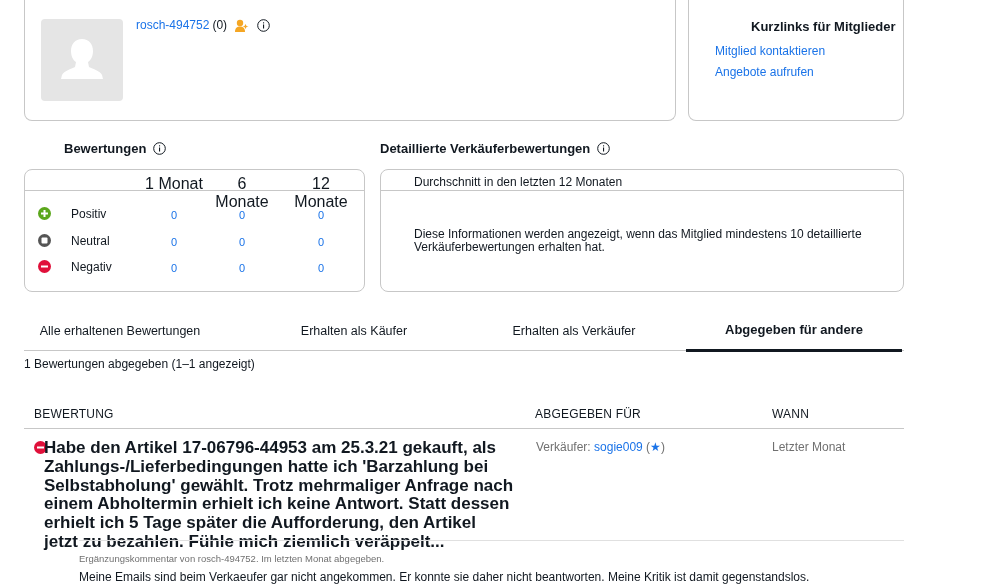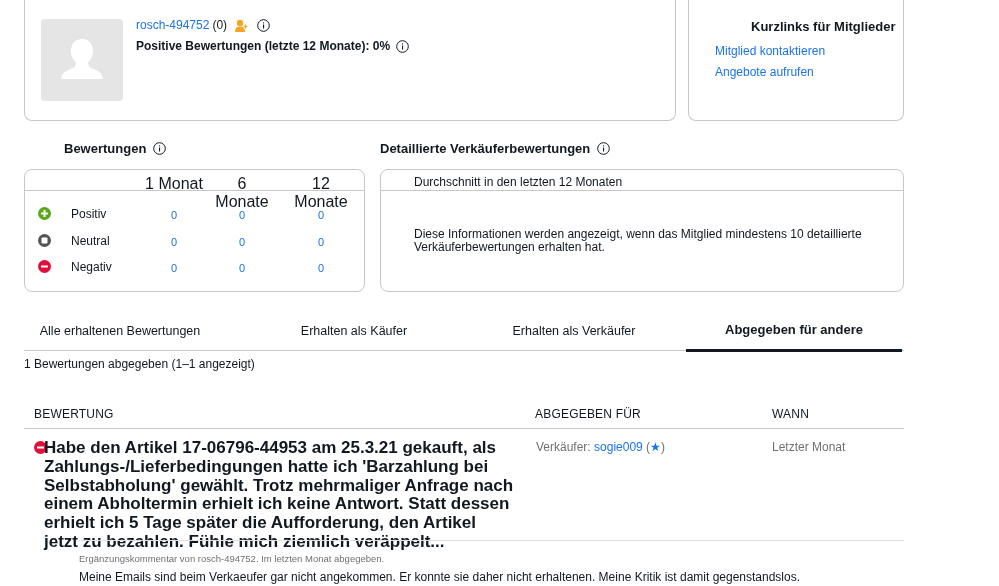--- a/index.html
+++ b/index.html
@@ -100,30 +100,20 @@
         </svg>
       </span>
       <span class="info-icon">
         <svg width="13" height="13" viewBox="0 0 13 13">
             <circle cx="6.5" cy="6.5" r="5.8" fill="none" stroke="#111820" stroke-width="1"></circle>
             <rect x="6" y="5.5" width="1.1" height="4" fill="#111820"></rect>
             <rect x="6" y="3.3" width="1.1" height="1.1" fill="#111820"></rect>
           </svg>
       </span>
     </div>
-    <div class="profile-line2">
-      <span>Positive Bewertungen (letzte 12 Monate): 0%</span>
-      <span class="info-icon">
-        <svg width="13" height="13" viewBox="0 0 13 13">
-            <circle cx="6.5" cy="6.5" r="5.8" fill="none" stroke="#111820" stroke-width="1"></circle>
-            <rect x="6" y="5.5" width="1.1" height="4" fill="#111820"></rect>
-            <rect x="6" y="3.3" width="1.1" height="1.1" fill="#111820"></rect>
-          </svg>
-      </span>
-    </div>
   </div>
 </div>
 
 <div class="card links-card">
   <div class="links-title">Kurzlinks für Mitglieder</div>
   <div class="links-list">
     <a>Mitglied kontaktieren</a>
     <a>Angebote aufrufen</a>
   </div>
 </div>
@@ -220,13 +210,13 @@
 <div class="fb-text">Habe den Artikel 17-06796-44953 am 25.3.21 gekauft, als Zahlungs-/Lieferbedingungen hatte ich 'Barzahlung bei Selbstabholung' gewählt. Trotz mehrmaliger Anfrage nach einem Abholtermin erhielt ich keine Antwort. Statt dessen erhielt ich 5 Tage später die Aufforderung, den Artikel jetzt zu bezahlen. Fühle mich ziemlich veräppelt...</div>
 <div class="fb-for">
   <span>Verkäufer:</span>
   <a class="seller-link">sogie009</a>
   <span>(</span><span class="star">★</span><span>)</span>
 </div>
 <div class="fb-when">Letzter Monat</div>
 
 <div class="reply-sep"></div>
 <div class="reply-meta">Ergänzungskommentar von rosch-494752. Im letzten Monat abgegeben.</div>
-<div class="reply-text">Meine Emails sind beim Verkaeufer gar nicht angekommen. Er konnte sie daher nicht erhaltenen. Meine Kritik ist damit gegenstandslos.</div>
+<div class="reply-text">Meine Emails sind beim Verkaeufer gar nicht angekommen. Er konnte sie daher nicht beantworten. Meine Kritik ist damit gegenstandslos.</div>
 
 </body></html>

